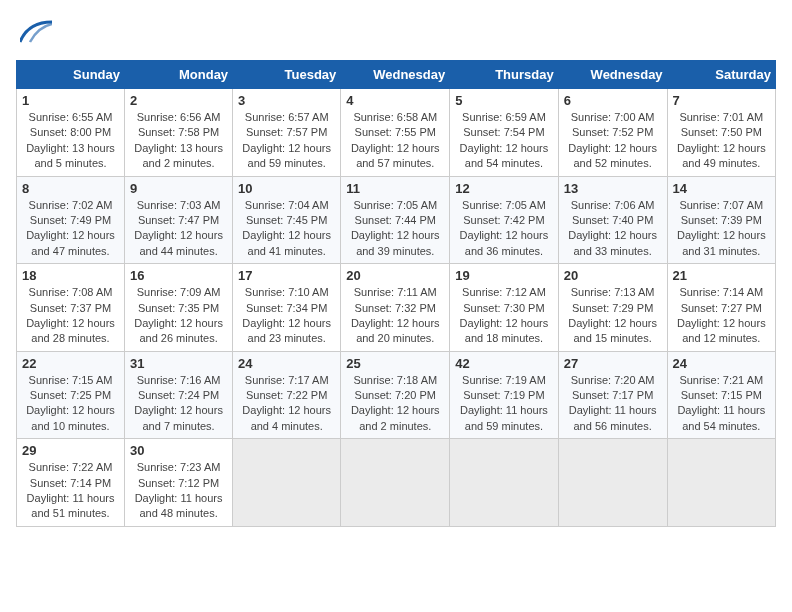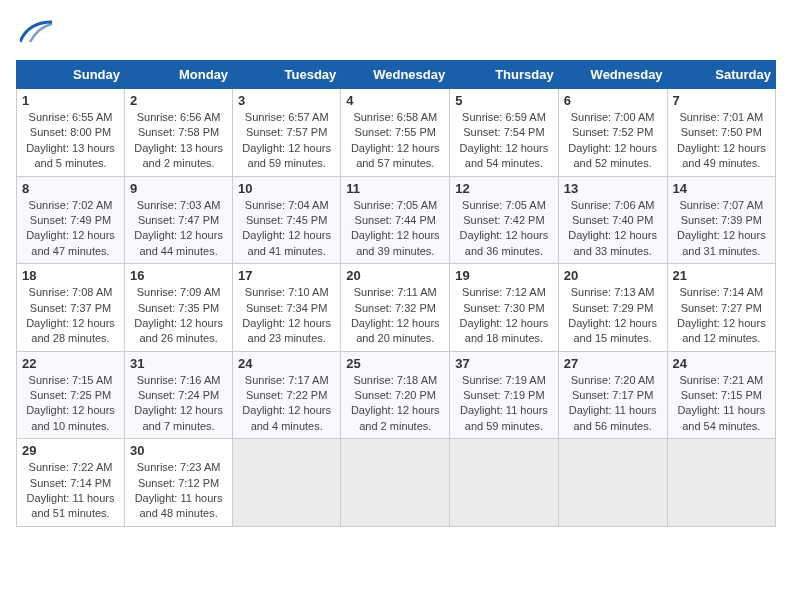--- a/index.html
+++ b/index.html
@@ -230,21 +230,21 @@
         </td>
         <td>
           <span class="day-num">24</span>
           <div class="day-info">Sunrise: 7:17 AM<br>Sunset: 7:22 PM<br>Daylight: 12 hours and 4 minutes.</div>
         </td>
         <td>
           <span class="day-num">25</span>
           <div class="day-info">Sunrise: 7:18 AM<br>Sunset: 7:20 PM<br>Daylight: 12 hours and 2 minutes.</div>
         </td>
         <td>
-          <span class="day-num">37</span>
+          <span class="day-num">42</span>
           <div class="day-info">Sunrise: 7:19 AM<br>Sunset: 7:19 PM<br>Daylight: 11 hours and 59 minutes.</div>
         </td>
         <td>
           <span class="day-num">27</span>
           <div class="day-info">Sunrise: 7:20 AM<br>Sunset: 7:17 PM<br>Daylight: 11 hours and 56 minutes.</div>
         </td>
         <td>
           <span class="day-num">24</span>
           <div class="day-info">Sunrise: 7:21 AM<br>Sunset: 7:15 PM<br>Daylight: 11 hours and 54 minutes.</div>
         </td>

